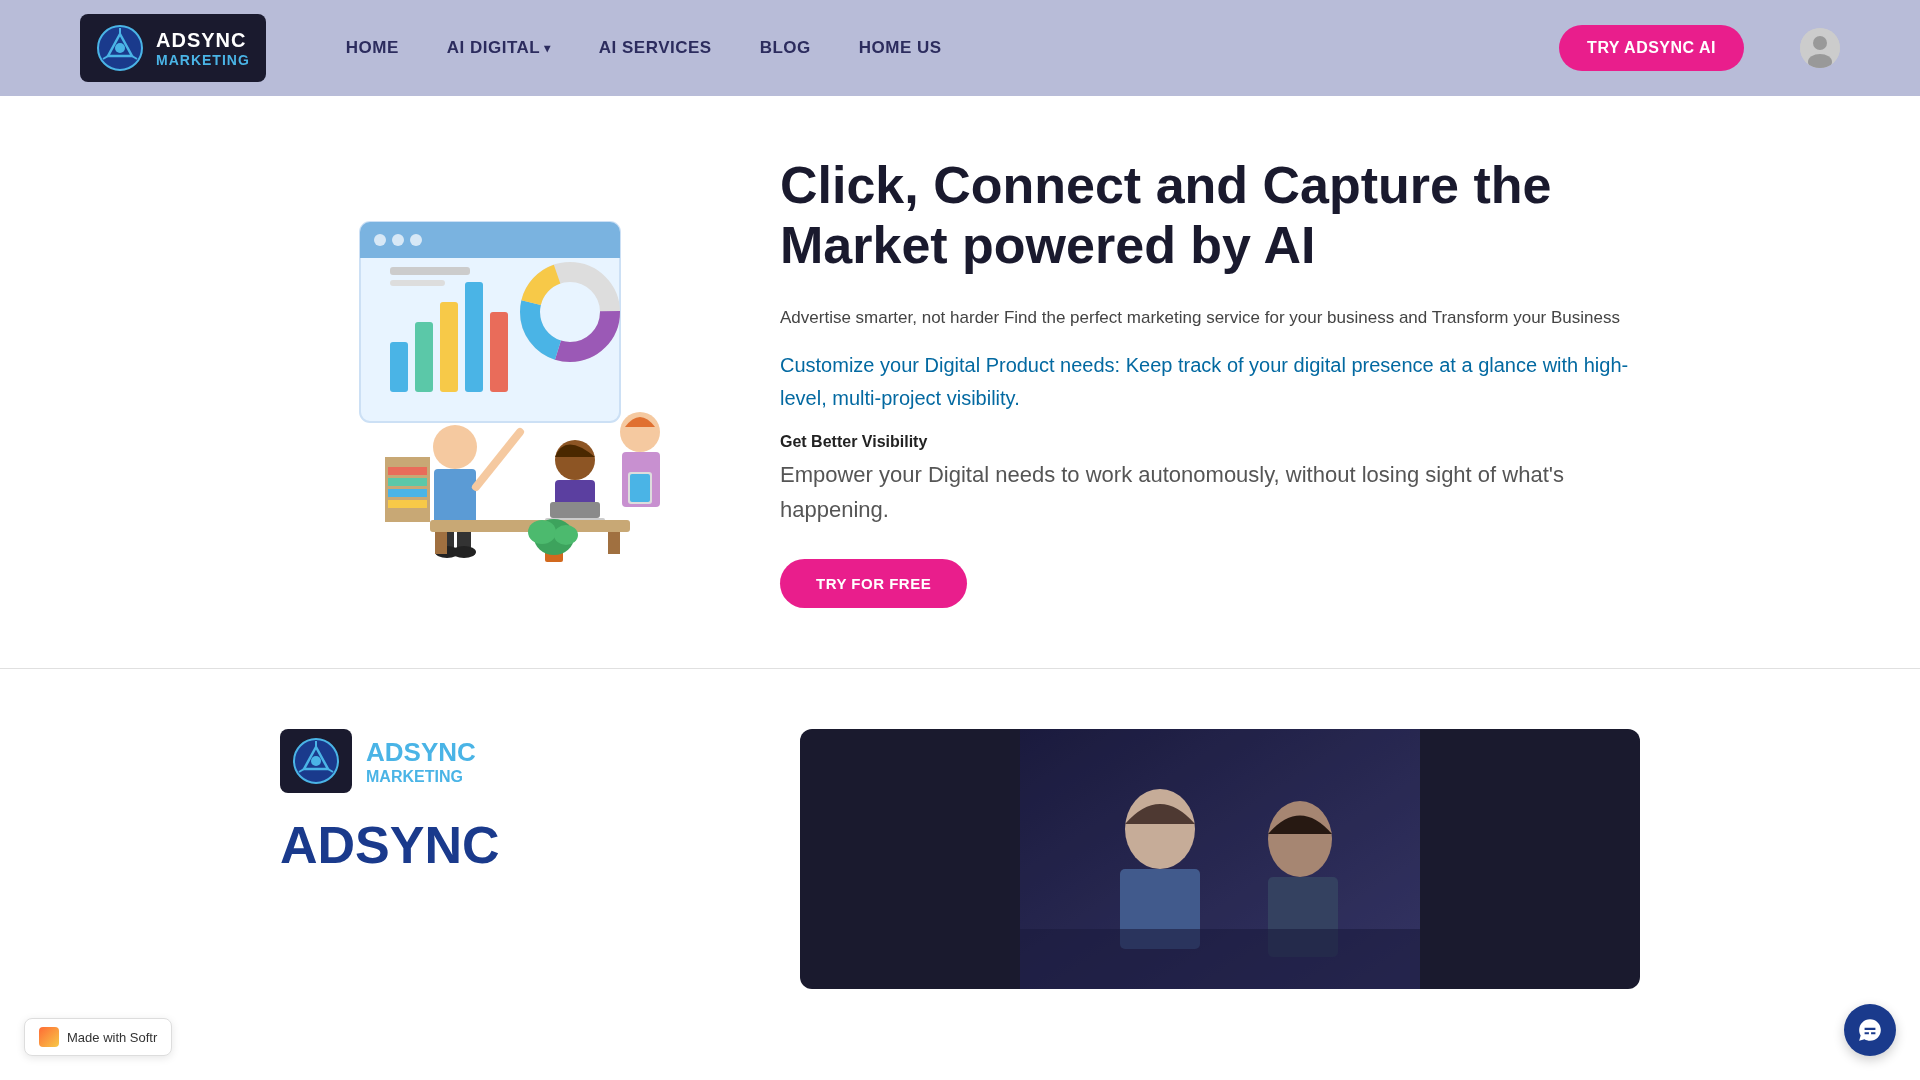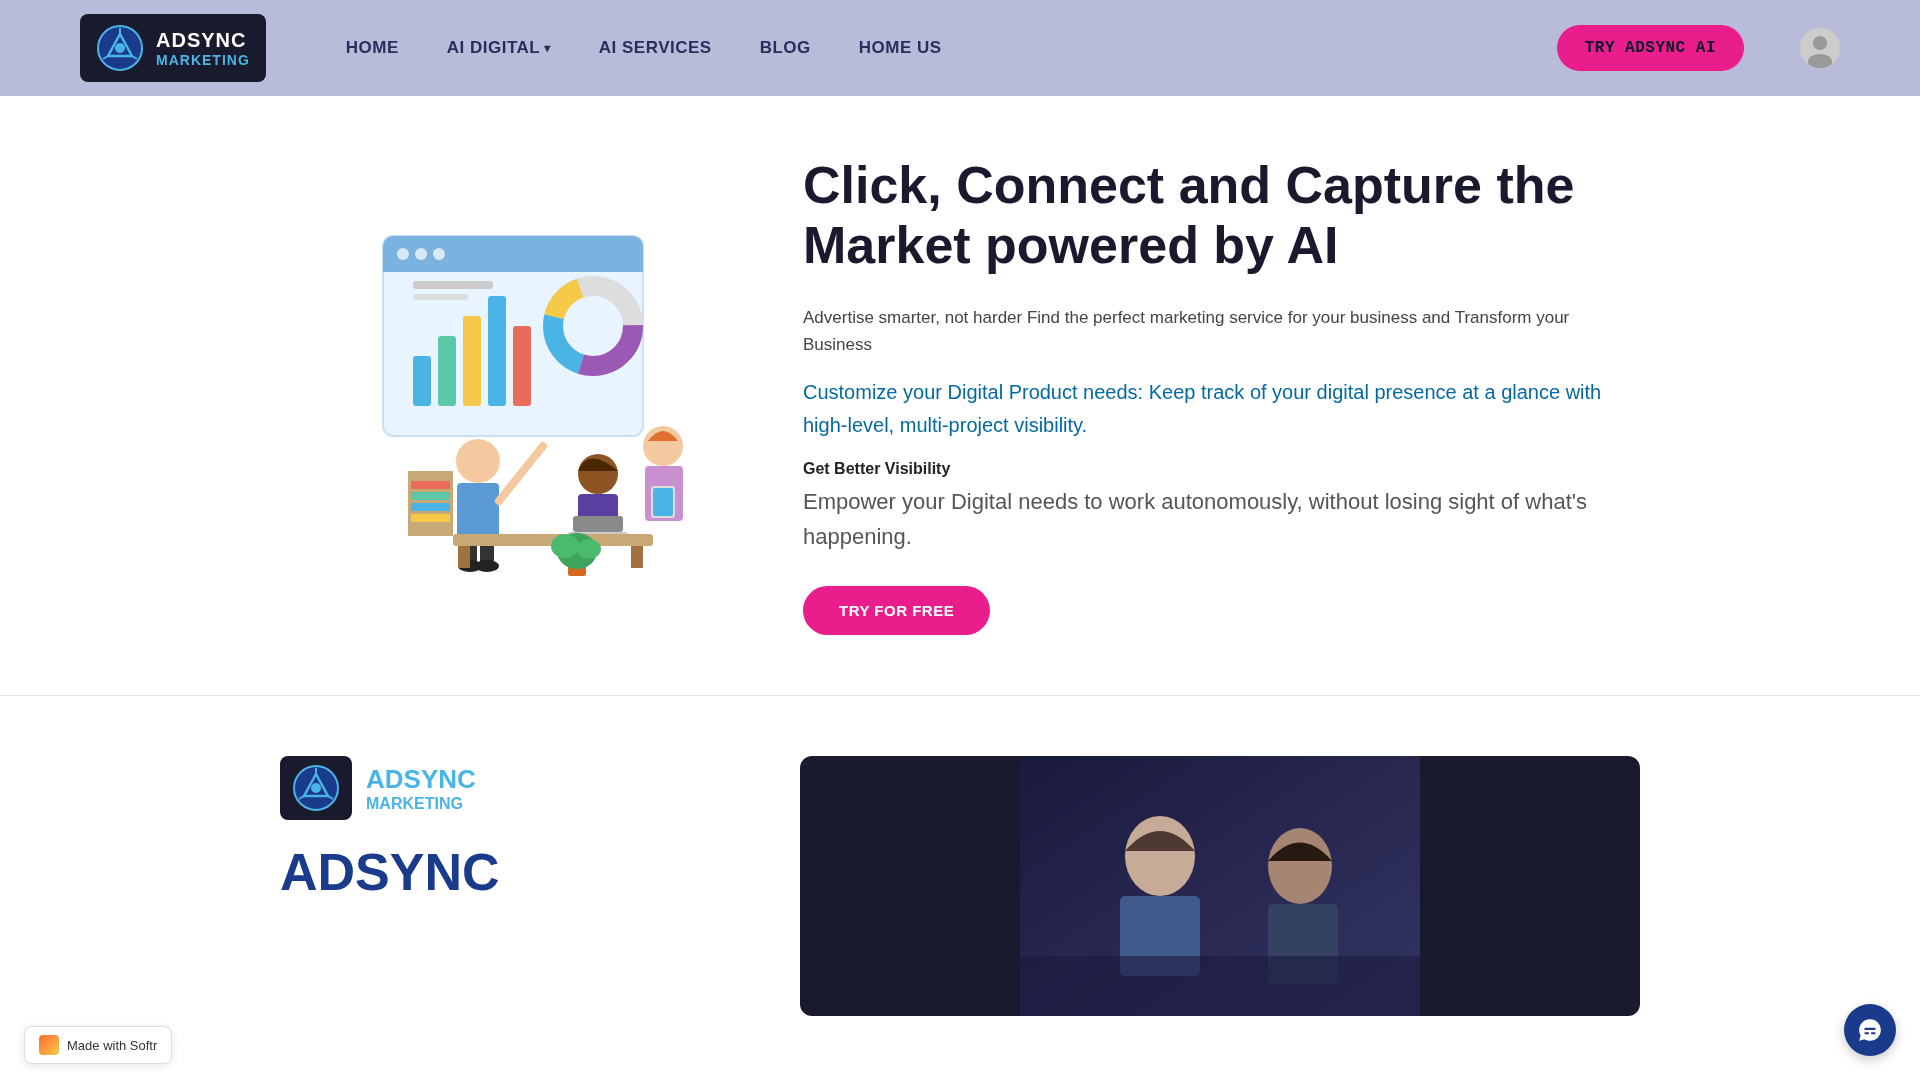--- a/index.html
+++ b/index.html
@@ -62,30 +62,29 @@
       display: flex;
       align-items: center;
       gap: 4px;
     }
     .nav-link-dropdown::after {
       content: '▾';
       font-size: 12px;
     }
     .nav-cta {
       background: #e91e8c;
-      color: #0f172a;
+      color: #ffffff;
       border: none;
       border-radius: 30px;
       padding: 14px 28px;
       font-size: 16px;
       font-weight: 700;
       cursor: pointer;
       letter-spacing: 0.5px;
       white-space: nowrap;
-      font-family: Liberation Mono, monospace;
     }
     .nav-avatar {
       width: 40px;
       height: 40px;
       border-radius: 50%;
       background: #ccc;
       overflow: hidden;
       display: flex;
       align-items: center;
       justify-content: center;
@@ -94,21 +93,20 @@
     .nav-avatar svg { width: 40px; height: 40px; }
 
     
     .hero {
       background: #fff;
       display: flex;
       align-items: center;
       padding: 60px 280px;
       gap: 80px;
       min-height: 540px;
-      margin-left: 23px;
     }
     .hero-illustration {
       flex: 0 0 420px;
       display: flex;
       align-items: center;
       justify-content: center;
     }
     .hero-illustration svg {
       width: 420px;
       height: 360px;
@@ -242,21 +240,21 @@
       overflow: hidden;
       min-height: 260px;
       display: flex;
       align-items: center;
       justify-content: center;
     }
 
     
     .softr-badge {
       position: fixed;
-      bottom: 16px;
+      bottom: 24px;
       left: 24px;
       background: #fff;
       border: 1px solid #ddd;
       border-radius: 8px;
       padding: 8px 14px;
       display: flex;
       align-items: center;
       gap: 8px;
       font-size: 13px;
       color: #333;

